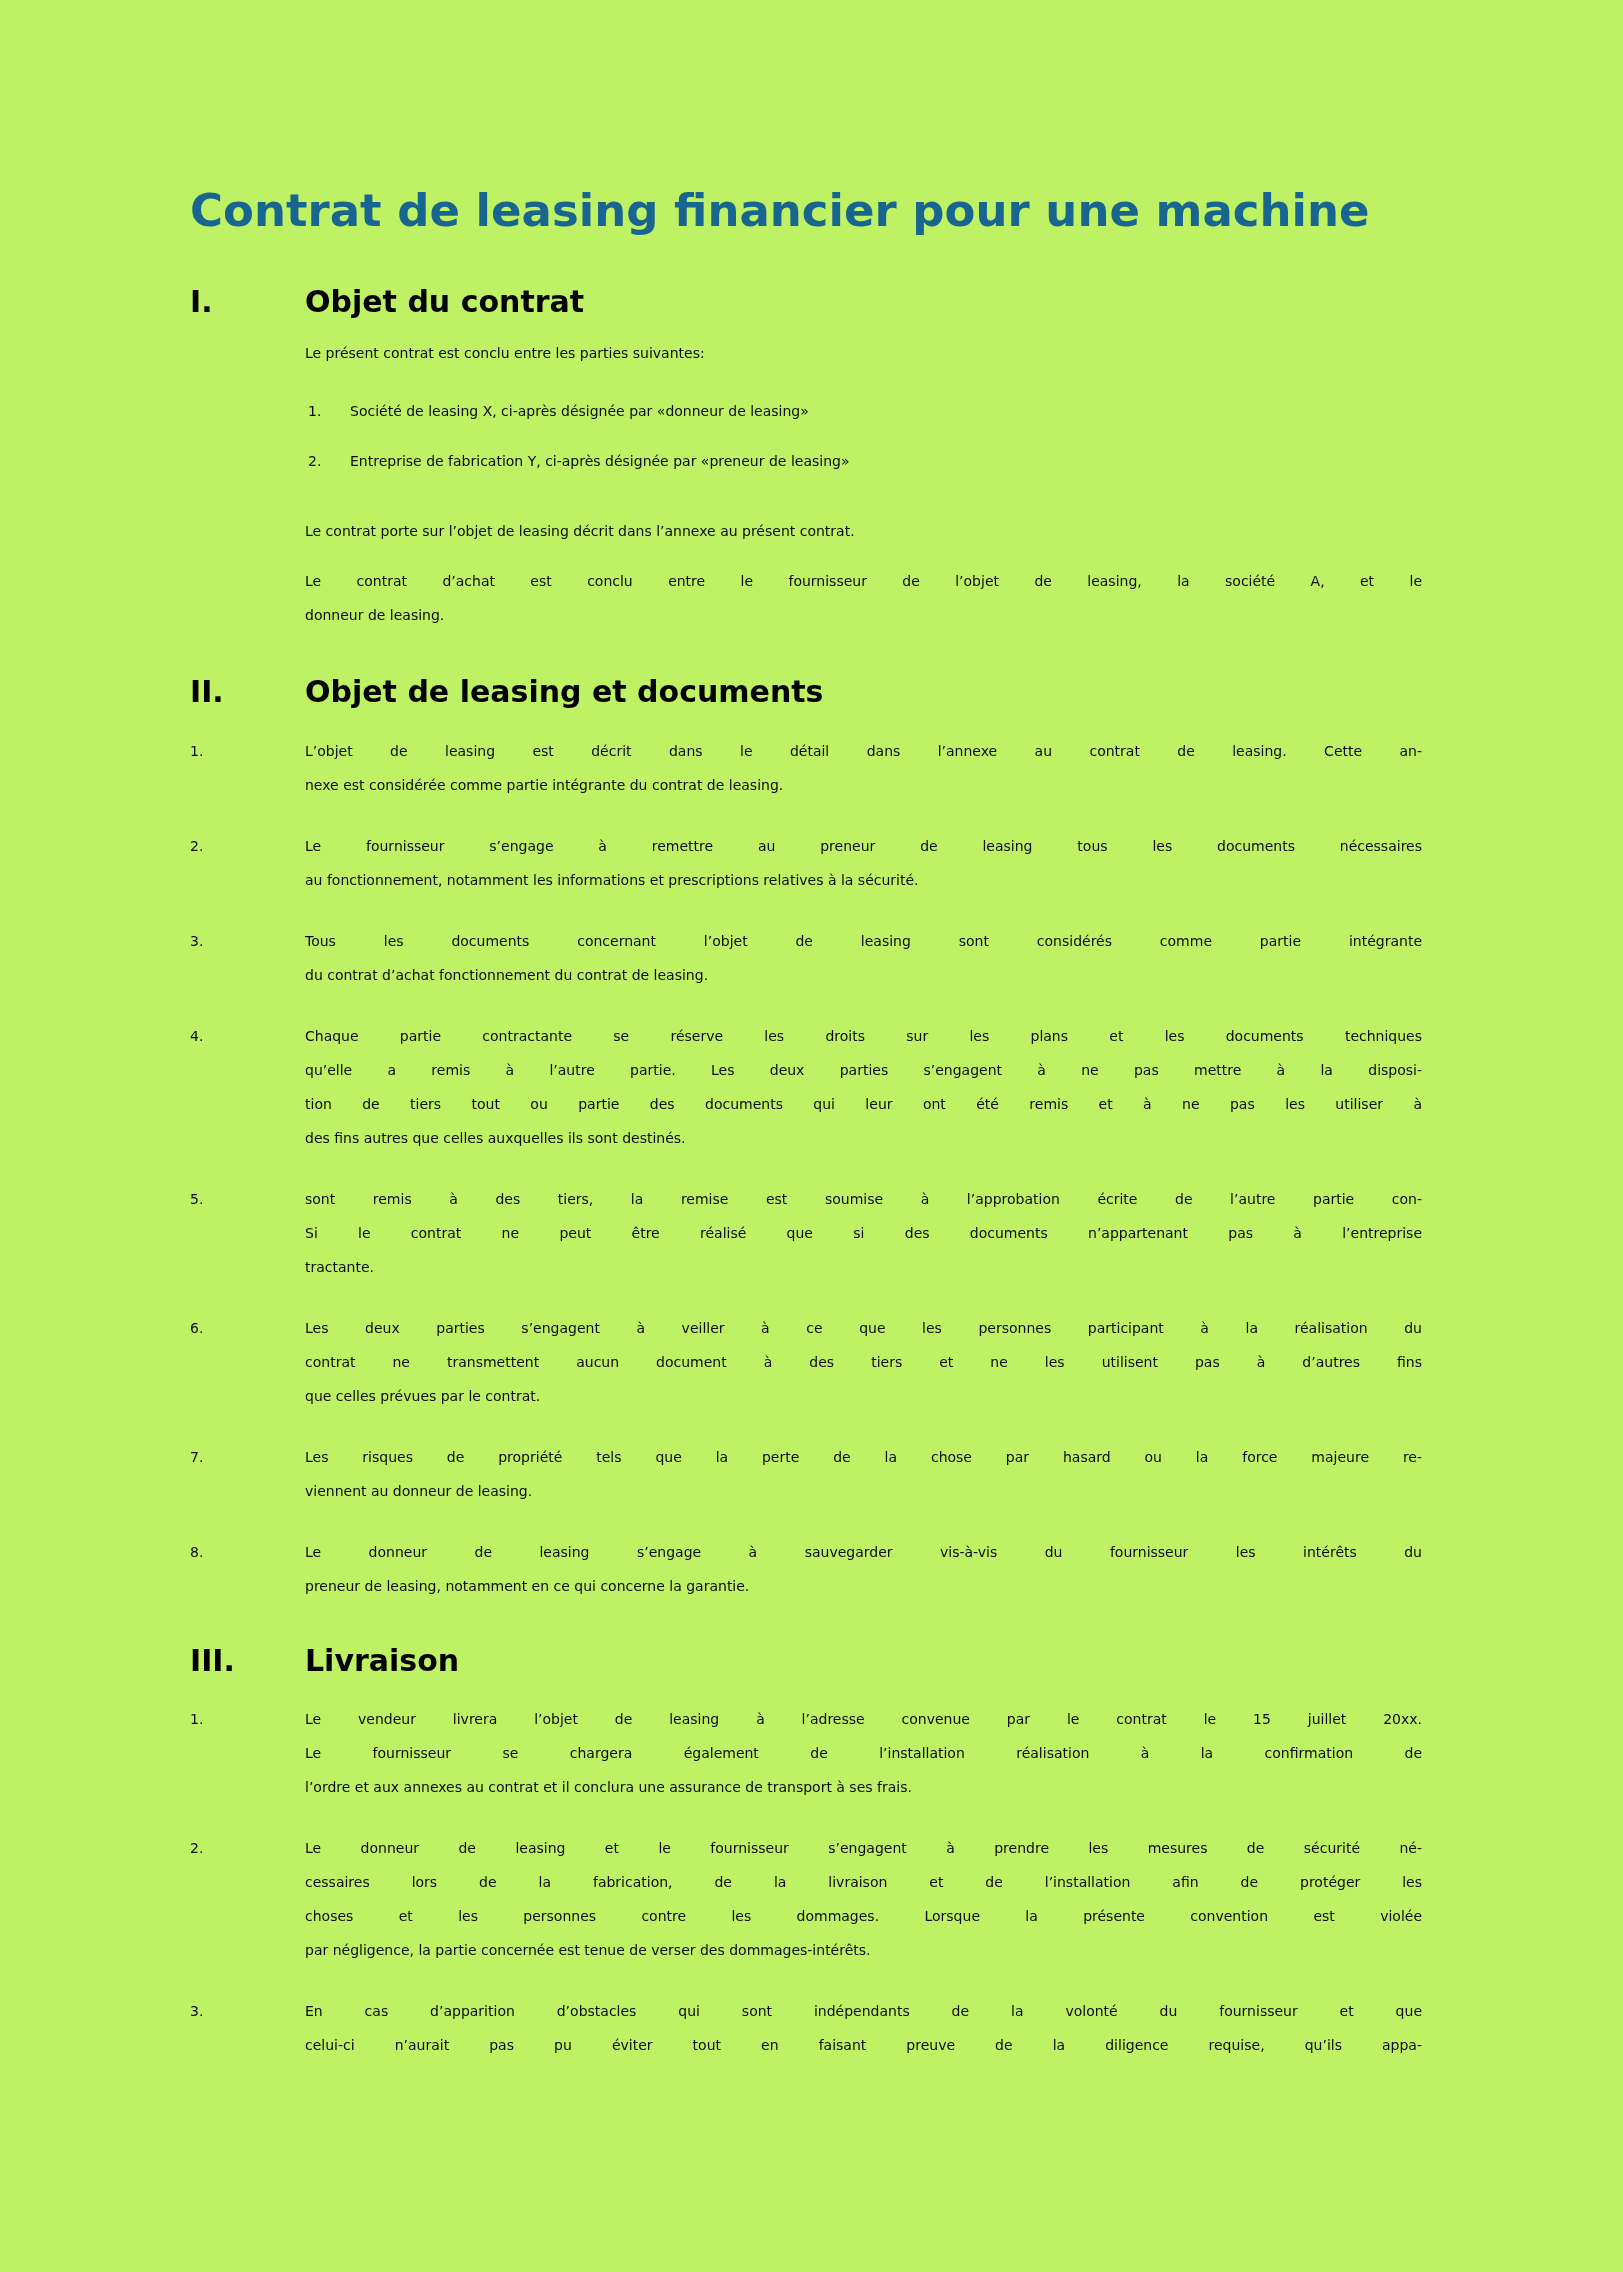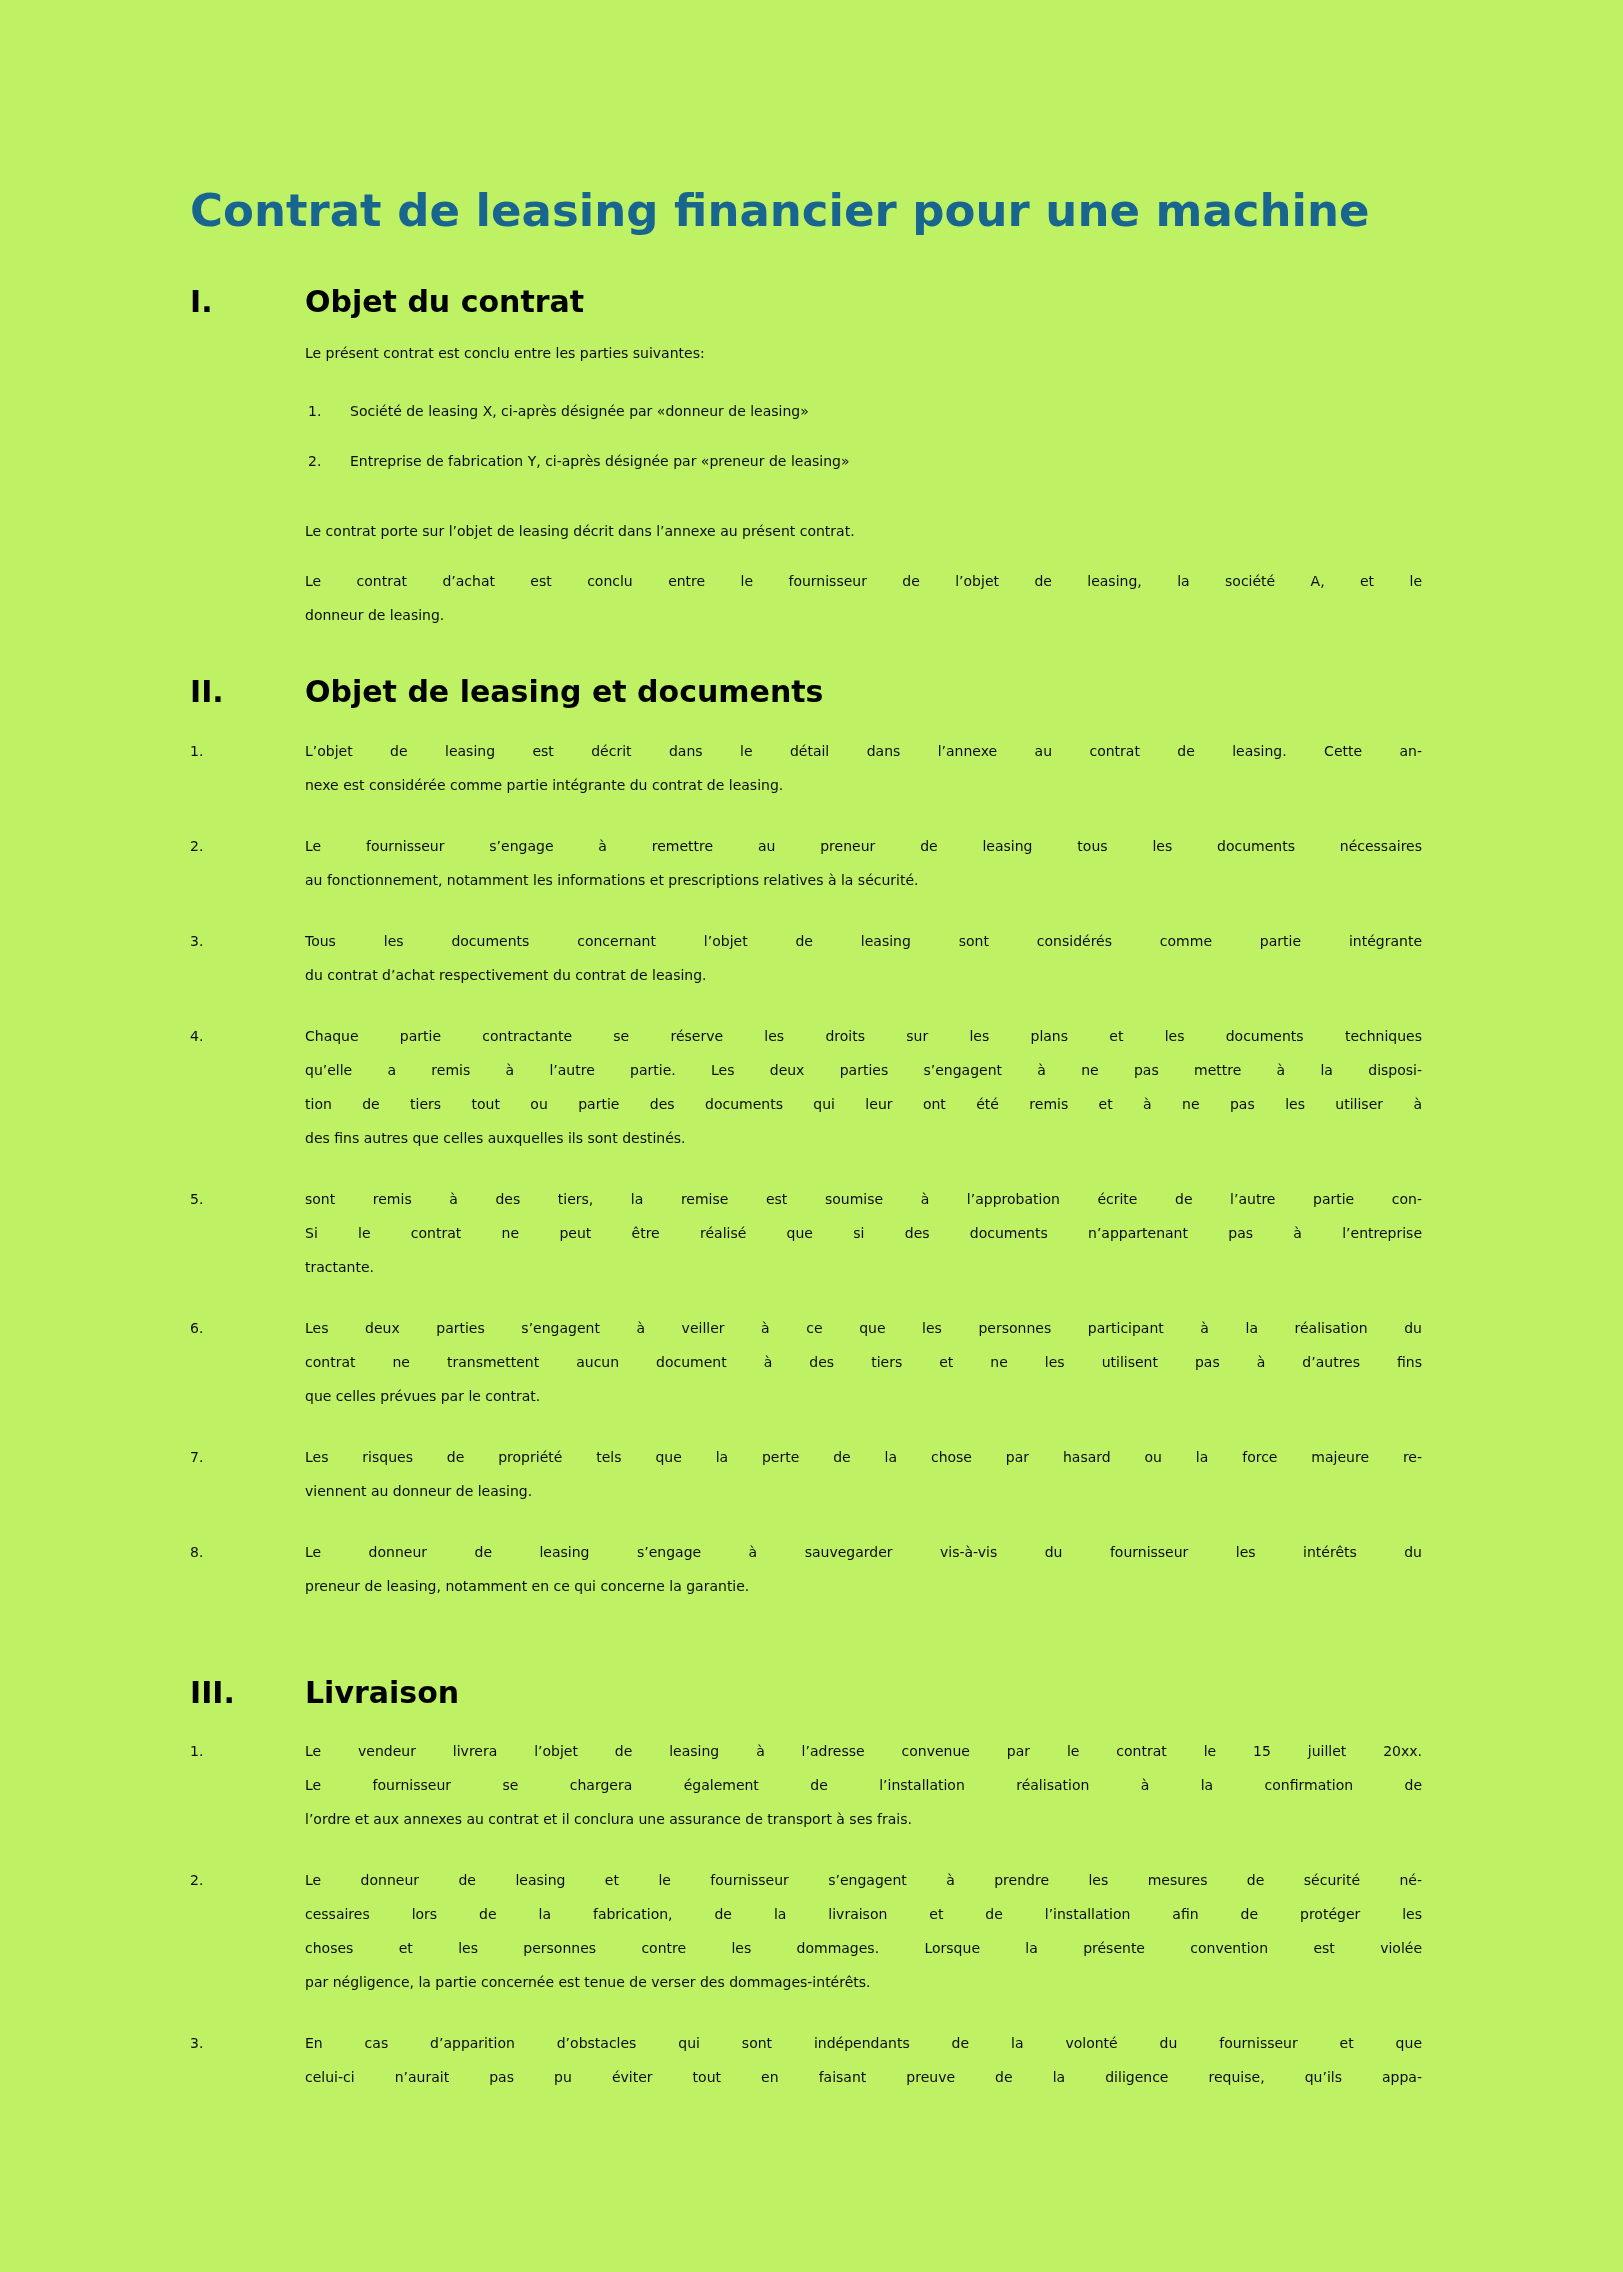--- a/index.html
+++ b/index.html
@@ -30,21 +30,21 @@
     display: flex;
     font-size: 30px;
     line-height: 40px;
     font-weight: bold;
     color: #000000;
   }
   .section-heading .snum { width: 115px; flex: none; }
   .section-heading .slabel { flex: 1; white-space: nowrap; }
   .h1-first { margin-top: 43px; }
   .h2-docs  { margin-top: 40px; }
-  .h3-livraison { margin-top: 70px; align-items: center; }
+  .h3-livraison { margin-top: 38px; align-items: center; }
 
   .body-text { font-size: 14px; line-height: 34px; }
 
   .indent { margin-left: 115px; width: 1117px; }
   .intro  { margin-top: 14.3px; }
   .para-a { margin-top: 36px; }
   .para-b { margin-top: 16px; }
 
   .party {
     display: flex;
@@ -130,21 +130,21 @@
           <div class="cnum">2.</div>
           <div class="ctext">
             <span class="ln">Le fournisseur s’engage à remettre au preneur de leasing tous les documents nécessaires</span>
             <span class="ln last">au fonctionnement, notamment les informations et prescriptions relatives à la sécurité.</span>
           </div>
         </div>
         <div class="clause">
           <div class="cnum">3.</div>
           <div class="ctext">
             <span class="ln">Tous les documents concernant l’objet de leasing sont considérés comme partie intégrante</span>
-            <span class="ln last">du contrat d’achat respectivement du contrat de leasing.</span>
+            <span class="ln last">du contrat d’achat fonctionnement du contrat de leasing.</span>
           </div>
         </div>
         <div class="clause">
           <div class="cnum">4.</div>
           <div class="ctext">
             <span class="ln">Chaque partie contractante se réserve les droits sur les plans et les documents techniques</span>
             <span class="ln">qu’elle a remis à l’autre partie. Les deux parties s’engagent à ne pas mettre à la disposi-</span>
             <span class="ln">tion de tiers tout ou partie des documents qui leur ont été remis et à ne pas les utiliser à</span>
             <span class="ln last">des fins autres que celles auxquelles ils sont destinés.</span>
           </div>

